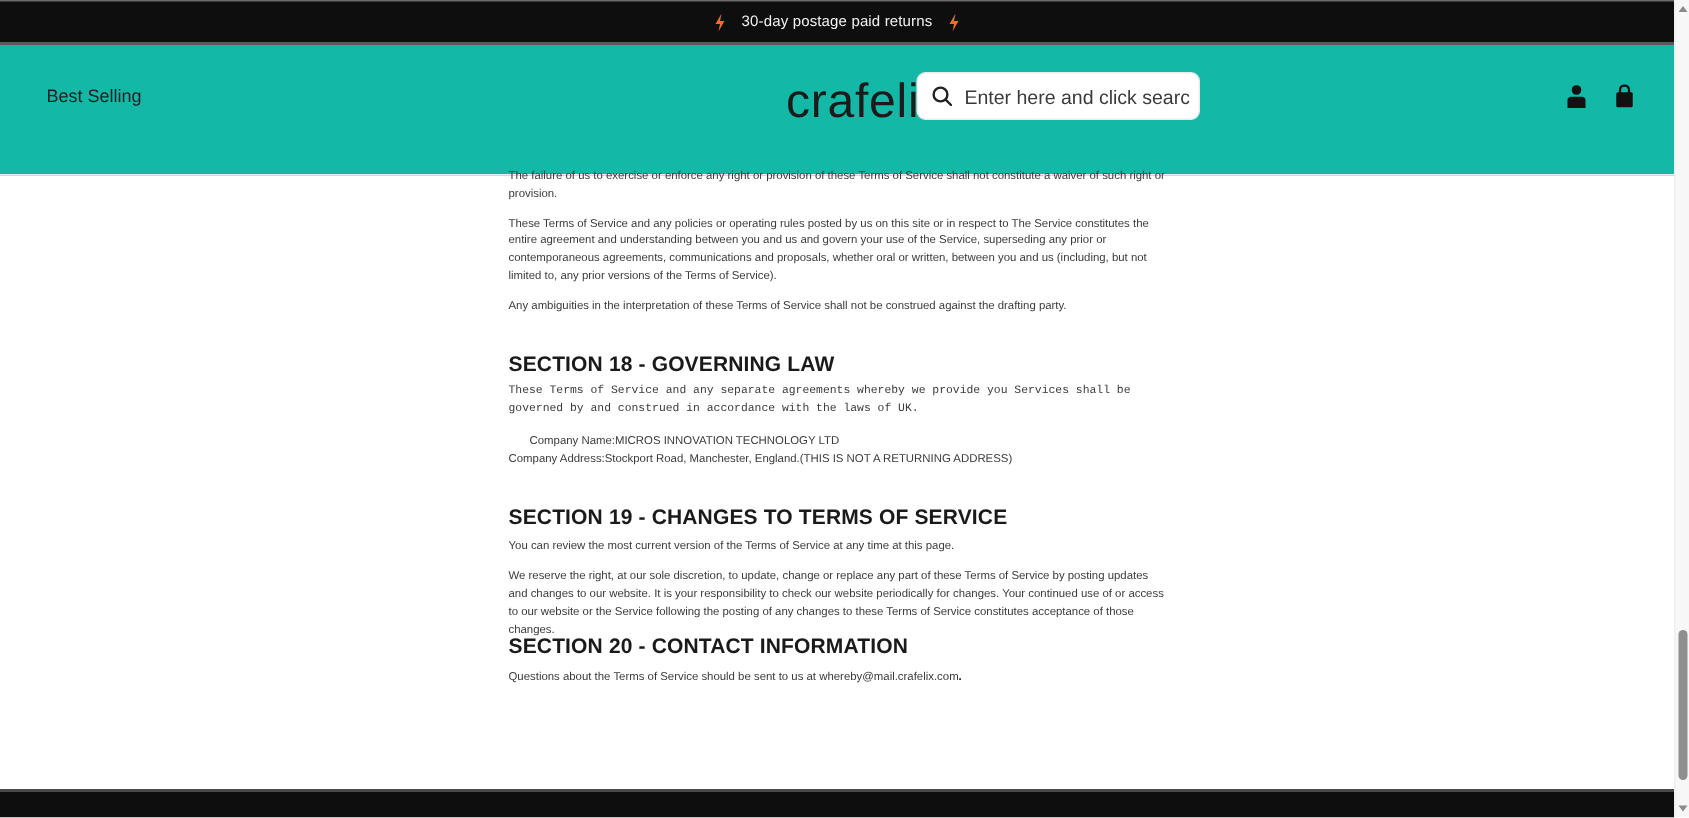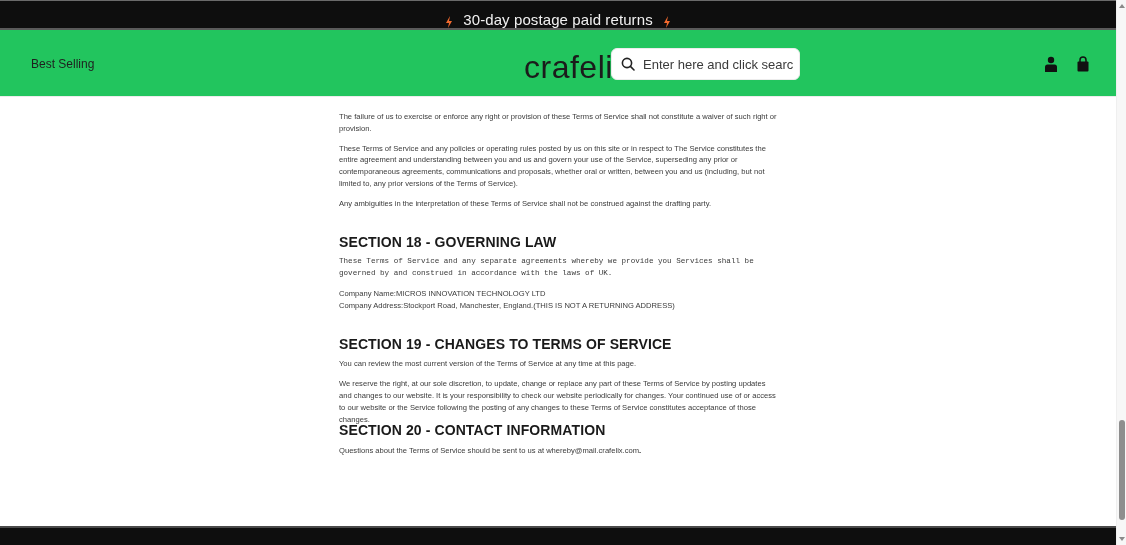--- a/index.html
+++ b/index.html
@@ -5,29 +5,29 @@
   * { box-sizing: border-box; margin: 0; padding: 0; }
   html, body { width: 1126px; height: 545px; overflow: hidden; background: #ffffff; }
   body { font-family: "Liberation Sans", "DejaVu Sans", sans-serif; color: #2a2a2a; position: relative; }
 
   .page { position: absolute; left: 0; top: 0; width: 1116px; height: 545px; overflow: hidden; }
 
   
   .announce {
     position: absolute; left: 0; top: 0; width: 1116px; height: 30px;
     background: #0e0e0e; border-top: 1px solid #6a6a6a; border-bottom: 2px solid #5a5a5a;
-    display: flex; align-items: flex-end; justify-content: center; gap: 10px;
-    color: #f2f2f2; font-size: 15px; letter-spacing: 0.1px;
+    display: flex; align-items: center; justify-content: center; gap: 10px;
+    color: #f2f2f2; font-size: 10px; letter-spacing: 0.1px;
   }
   .bolt { width: 8px; height: 12px; display: inline-block; }
 
   
   .header {
-    position: absolute; left: 0; top: 30px; width: 1116px; height: 67px;
-    background: #22c55e; border-bottom: 1px solid #ececec;
+    position: absolute; left: 0; top: 30px; width: 1116px; height: 87px;
+    background: #14b8a6; border-bottom: 1px solid #ececec;
   }
   .nav-link { position: absolute; left: 31px; top: 27px; font-size: 12px; color: #1f1f1f; text-decoration: none; }
   .logo { position: absolute; left: 524px; top: 19px; font-size: 32px; color: #1b1b1b; letter-spacing: 0.5px; font-weight: 400; }
   .search {
     position: absolute; left: 611px; top: 18px; width: 189px; height: 32px;
     border: 1px solid #ececec; border-radius: 6px; background: #fff;
     display: flex; align-items: center; padding-left: 9px; gap: 8px;
   }
   .search svg { width: 14px; height: 14px; flex: none; }
   .search input {
@@ -89,21 +89,21 @@
       </svg>
   </div>
 
   <div class="content">
     <p style="margin-top:14px;">The failure of us to exercise or enforce any right or provision of these Terms of Service shall not constitute a waiver of such right or provision.</p>
     <p style="margin-top:8px;">These Terms of Service and any policies or operating rules posted by us on this site or in respect to The Service constitutes the entire agreement and understanding between you and us and govern your use of the Service, superseding any prior or contemporaneous agreements, communications and proposals, whether oral or written, between you and us (including, but not limited to, any prior versions of the Terms of Service).</p>
     <p style="margin-top:8px;">Any ambiguities in the interpretation of these Terms of Service shall not be construed against the drafting party.</p>
 
     <p class="sec-h" style="margin-top:27px;">SECTION 18 - GOVERNING LAW</p>
     <p style="margin-top:8px;font-family:Liberation Mono, monospace;">These Terms of Service and any separate agreements whereby we provide you Services shall be governed by and construed in accordance with the laws of UK.</p>
-    <p style="margin-top:8px;">Company Name:MICROS INNOVATION TECHNOLOGY LTD</p>
+    <p style="margin-top:8px;margin-left:14px;">Company Name:MICROS INNOVATION TECHNOLOGY LTD</p>
     <p>Company Address:Stockport Road, Manchester, England.(THIS IS NOT A RETURNING ADDRESS)</p>
 
     <p class="sec-h" style="margin-top:27px;">SECTION 19 - CHANGES TO TERMS OF SERVICE</p>
     <p style="margin-top:8px;">You can review the most current version of the Terms of Service at any time at this page.</p>
     <p style="margin-top:8px;">We reserve the right, at our sole discretion, to update, change or replace any part of these Terms of Service by posting updates and changes to our website. It is your responsibility to check our website periodically for changes. Your continued use of or access to our website or the Service following the posting of any changes to these Terms of Service constitutes acceptance of those changes.</p>
 
     <p class="sec-h" style="">SECTION 20 - CONTACT INFORMATION</p>
     <p style="margin-top:8px;">
       <span>Questions about the Terms of Service should be sent to us at </span><a href="#" style="color:#3a3a3a;text-decoration:none;">whereby@mail.crafelix.com</a><span style="font-weight:700;color:#111;">.</span>
     </p>

